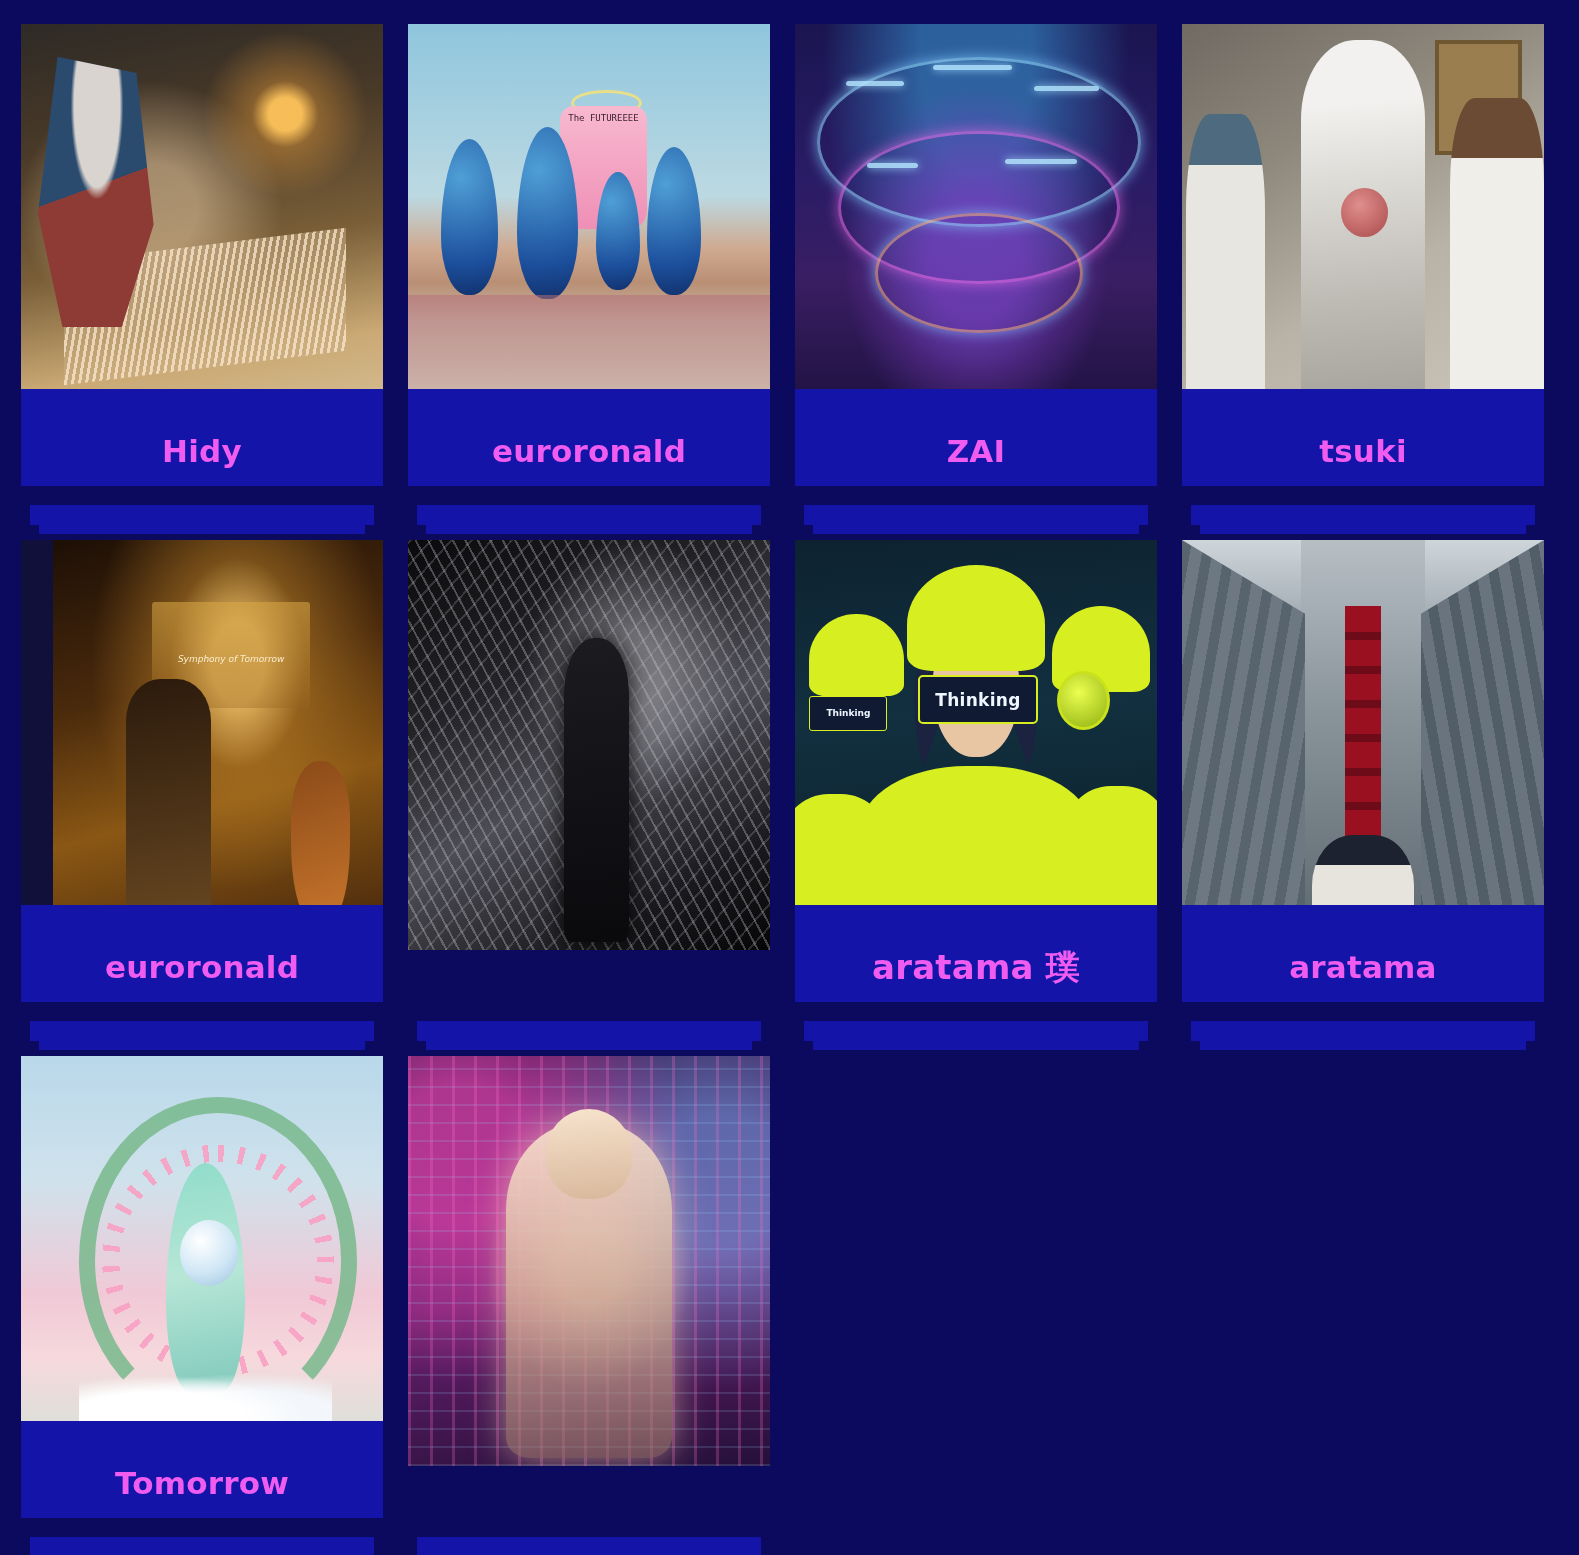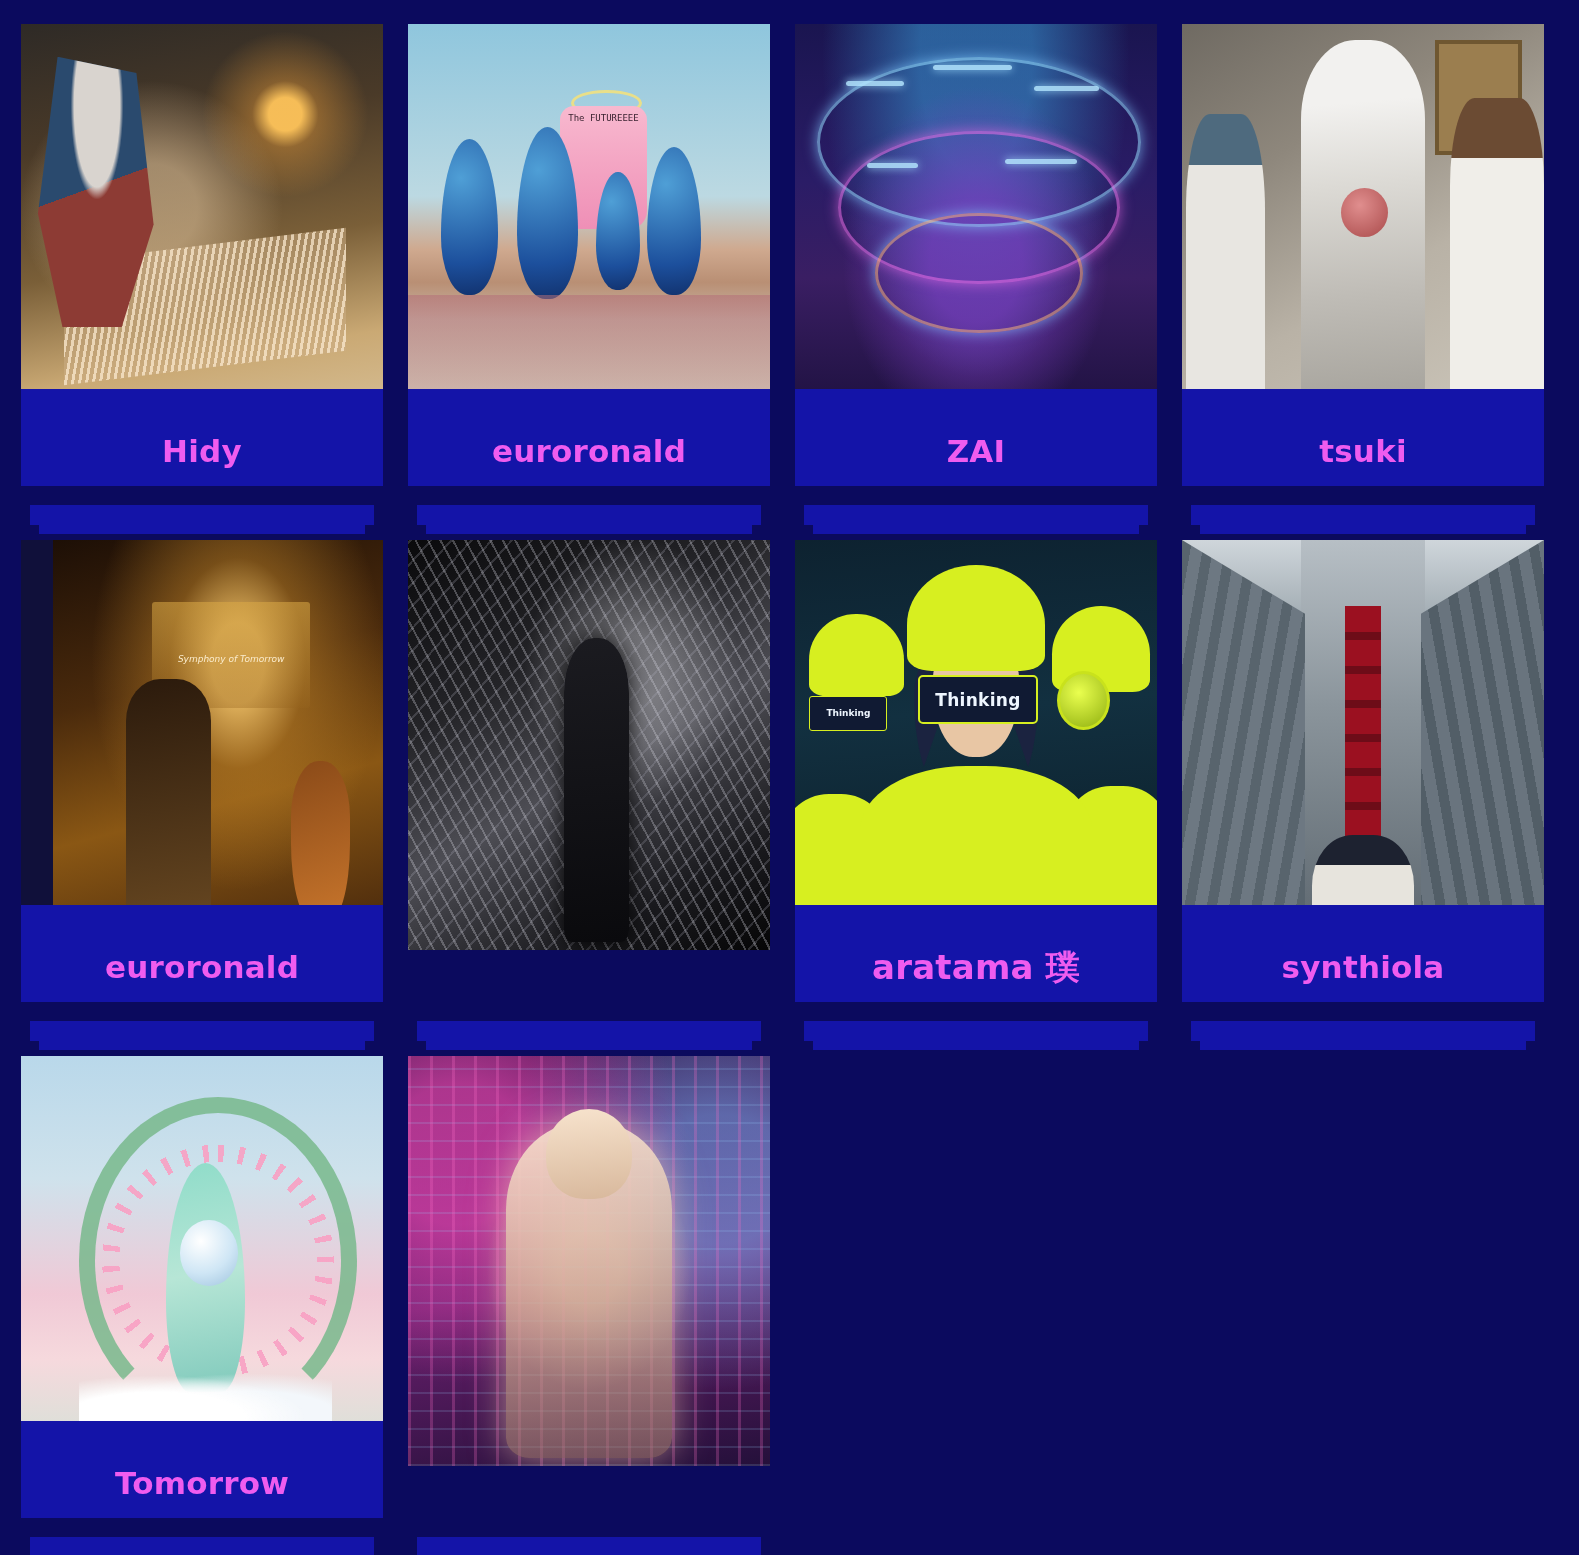--- a/index.html
+++ b/index.html
@@ -402,21 +402,21 @@
     <div class="thumb">
       <div class="art a-aigc">
         <div class="center"></div>
         <div class="towerL"></div>
         <div class="towerR"></div>
         <div class="stripe"></div>
         <div class="man"></div>
       </div>
     </div>
     <div class="plate">
-      <div class="uname">synthiola</div>
+      <div class="uname">aratama</div>
     </div>
   </div>
 
   <div class="card">
     <div class="step-a"></div>
     <div class="step-b"></div>
     <div class="thumb">
       <div class="art a-lotte">
         <div class="arch"></div>
         <div class="drag"></div>

